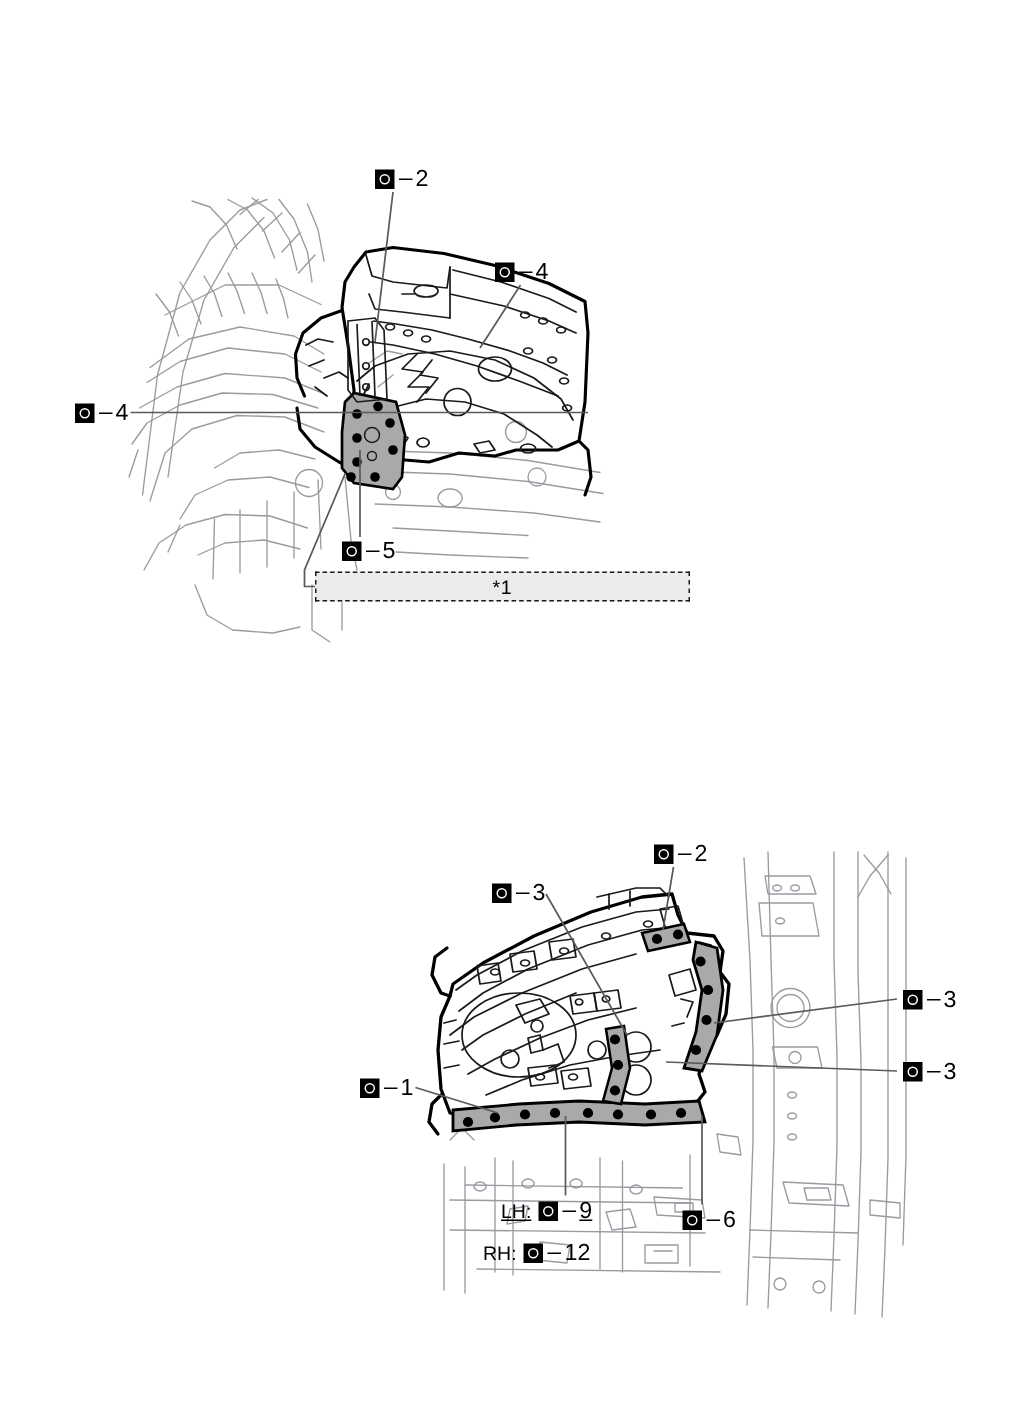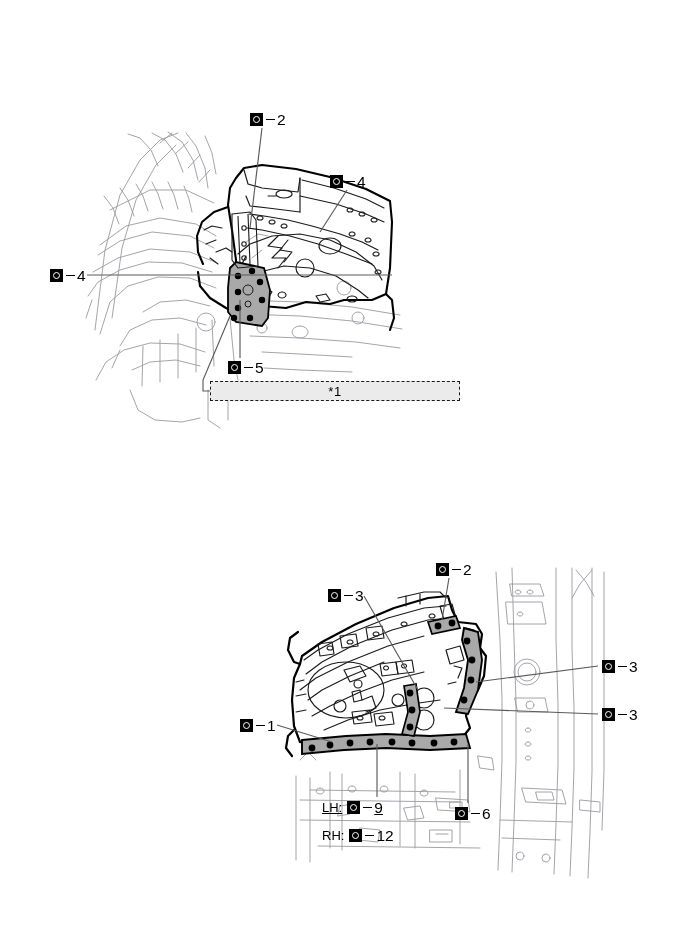--- a/index.html
+++ b/index.html
@@ -452,21 +452,21 @@
     </div>
 
     <div class="callout" style="left:240px; top:248px;">
       <span class="marker">
           <i></i>
         </span>
       <span class="dash"></span>
       <span class="num">1</span>
     </div>
 
-    <div class="callout" style="left:322px; top:330px;text-decoration:underline;">
+    <div class="callout" style="left:334px; top:330px;text-decoration:underline;">
       <span class="side-label">LH:</span>
       <span class="marker">
           <i></i>
         </span>
       <span class="dash"></span>
       <span class="num">9</span>
     </div>
 
     <div class="callout" style="left:322px; top:358px;">
       <span class="side-label">RH:</span>

